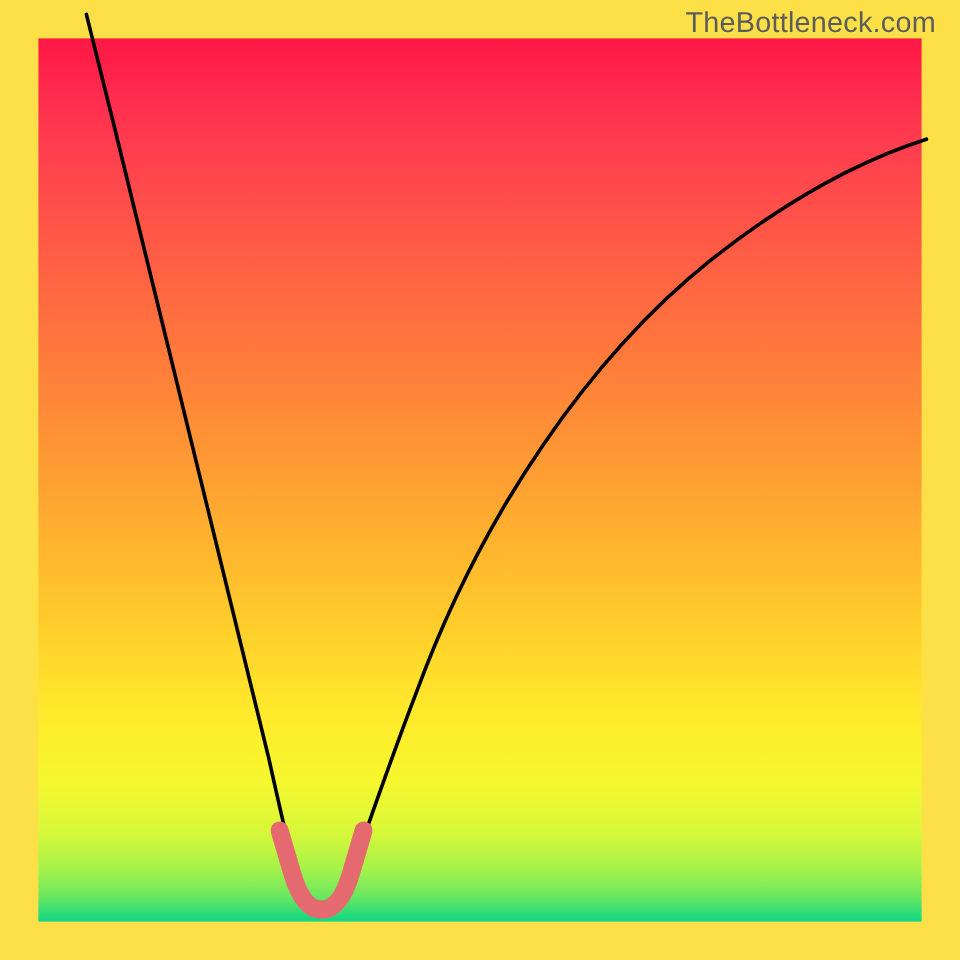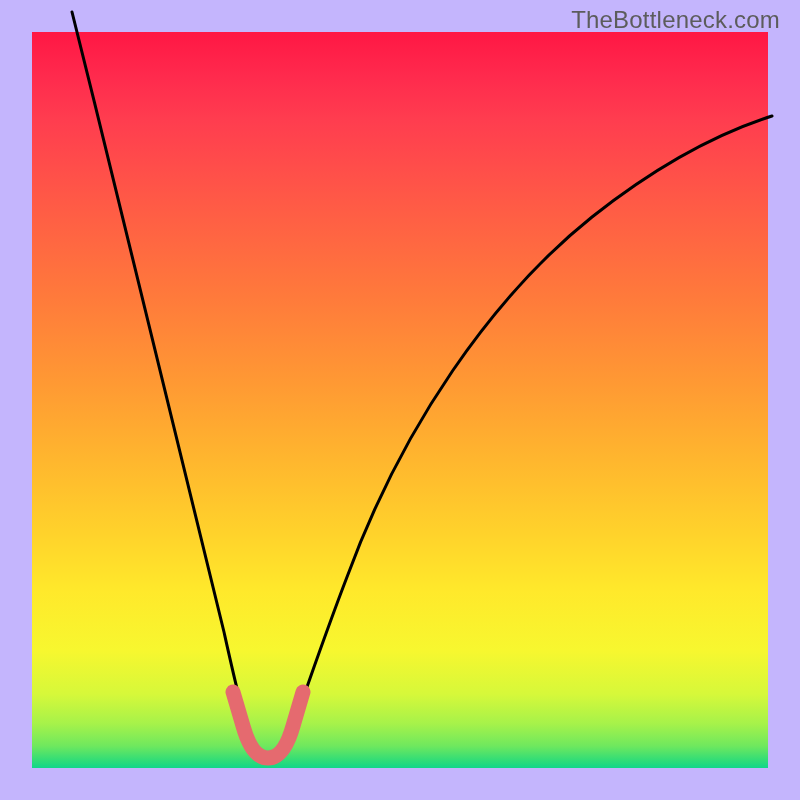--- a/index.html
+++ b/index.html
@@ -10,21 +10,21 @@
     background: #000;
     overflow: hidden;
     font-family: Arial, Helvetica, sans-serif;
   }
   .frame {
     position: absolute;
     top: 0;
     left: 0;
     width: 800px;
     height: 800px;
-    background: #c4b5fd;
+    background: #fde047;
   }
   .plot-area {
     position: absolute;
     top: 32px;
     left: 32px;
     width: 736px;   
     height: 736px;
     
     background: linear-gradient(
       to bottom,

